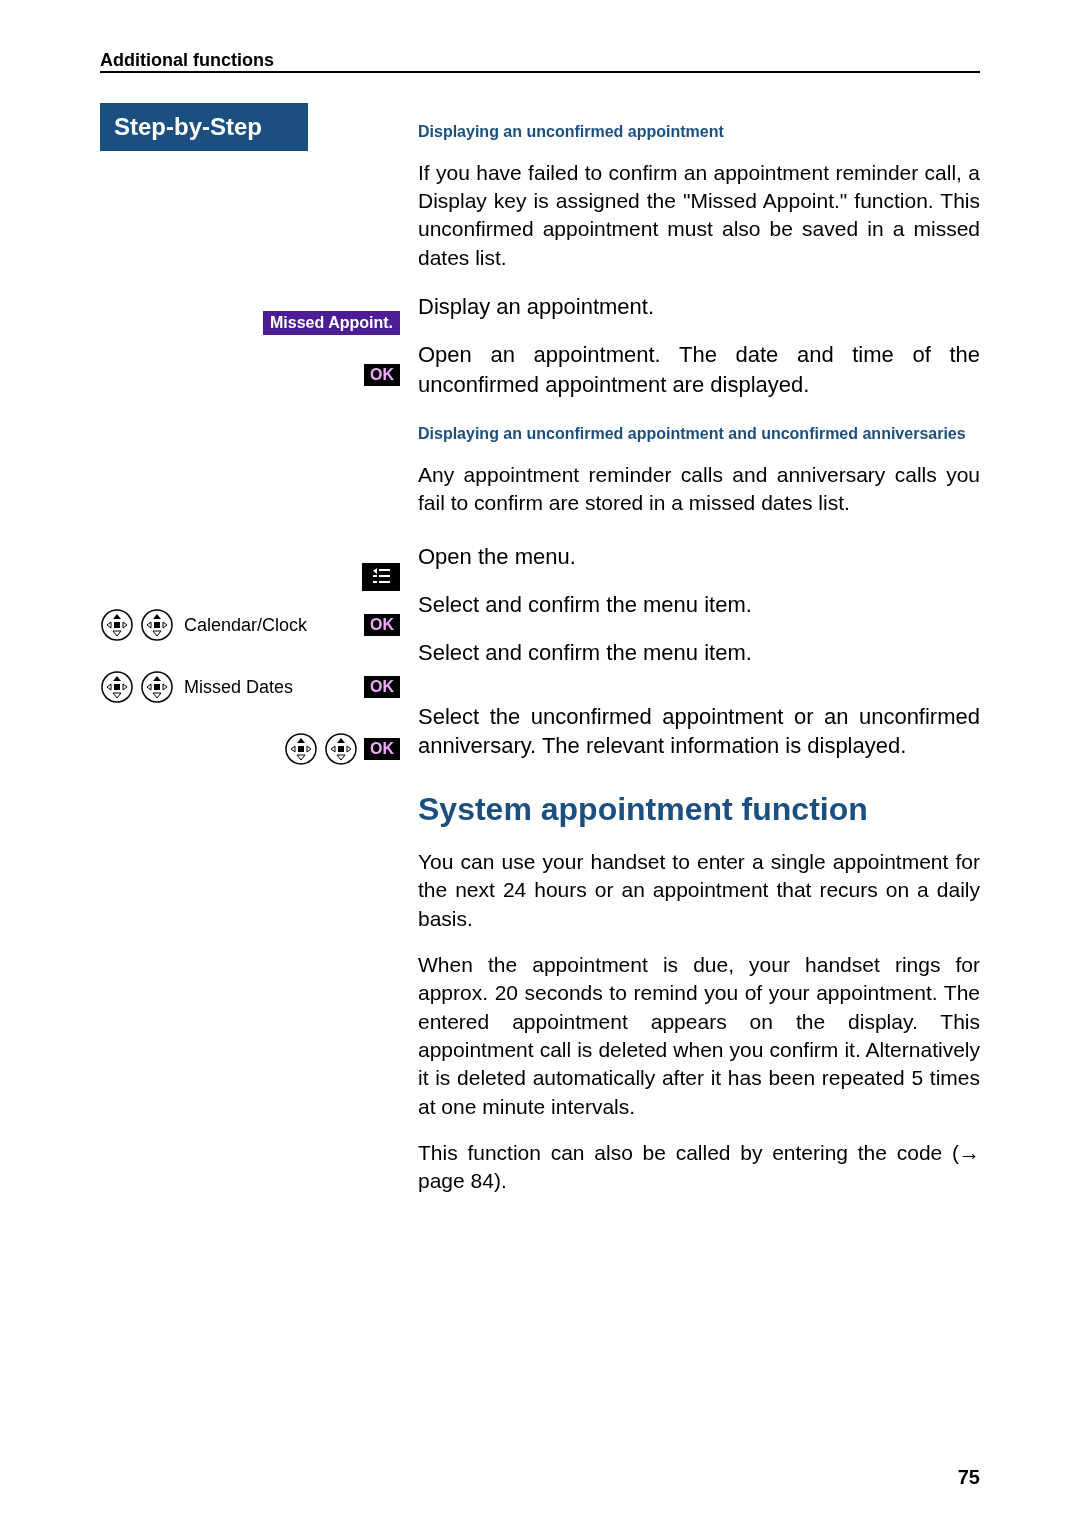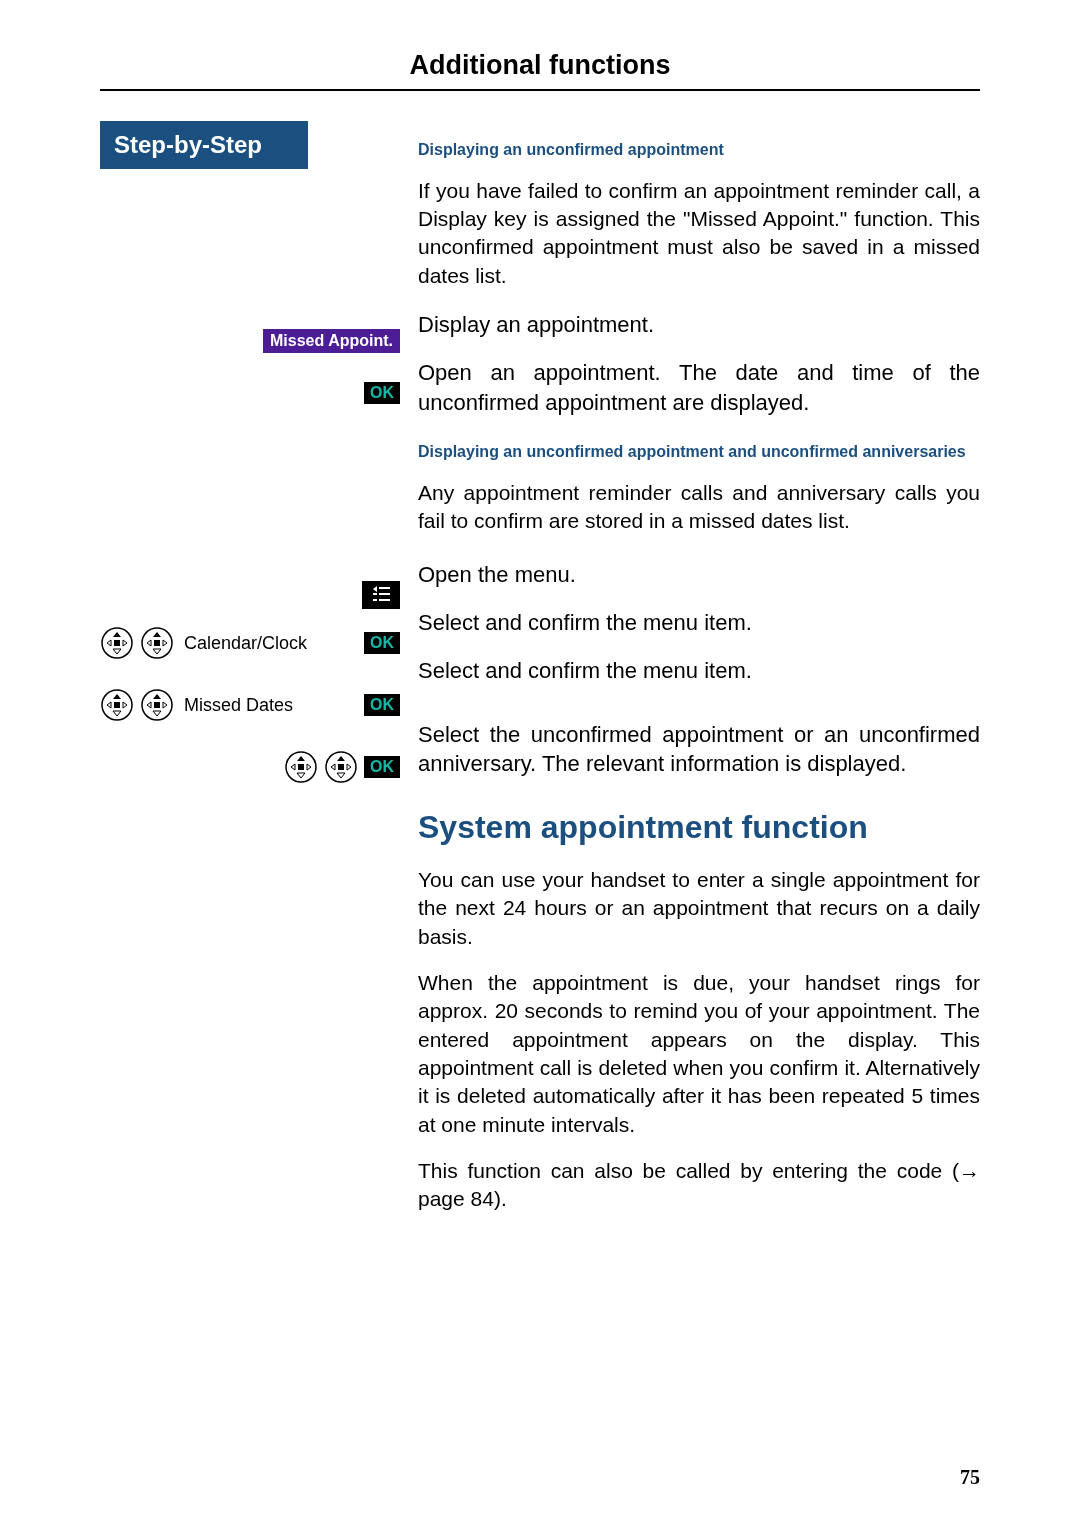--- a/index.html
+++ b/index.html
@@ -11,24 +11,23 @@
     width: 1080px;
   }
   .page {
     box-sizing: border-box;
     width: 1080px;
     height: 1529px;
     padding: 50px 100px 40px 100px;
     position: relative;
   }
   .header-section {
-    text-align: center;
-    font-weight: bold;
-    font-size: 27px;
-    padding-bottom: 8px;
+    text-align: left;
+    font-weight: bold;
+    font-size: 18px;
     border-bottom: 2px solid #000;
     margin-bottom: 30px;
   }
   .columns {
     display: flex;
     flex-direction: row;
   }
   .left-col {
     width: 300px;
     flex: 0 0 300px;
@@ -65,21 +64,21 @@
     background: #4c1d95;
     color: #fff;
     font-weight: bold;
     font-size: 16px;
     padding: 3px 7px;
     display: inline-block;
     white-space: nowrap;
   }
   .ok-box {
     background: #000;
-    color: #14b8a6;
+    color: #f0abfc;
     font-weight: bold;
     font-size: 16px;
     padding: 2px 6px;
     display: inline-block;
   }
   .menu-box {
     background: #000;
     color: #fff;
     font-size: 18px;
     padding: 3px 6px;
@@ -131,21 +130,20 @@
     font-size: 32px;
     margin-top: 30px;
     margin-bottom: 20px;
   }
   .page-number {
     position: absolute;
     bottom: 40px;
     right: 100px;
     font-weight: bold;
     font-size: 20px;
-    font-family: Liberation Serif, serif;
   }
   .arrow-glyph {
     font-weight: bold;
   }
 </style>
 </head>
 <body>
 
 <div class="page">
 

